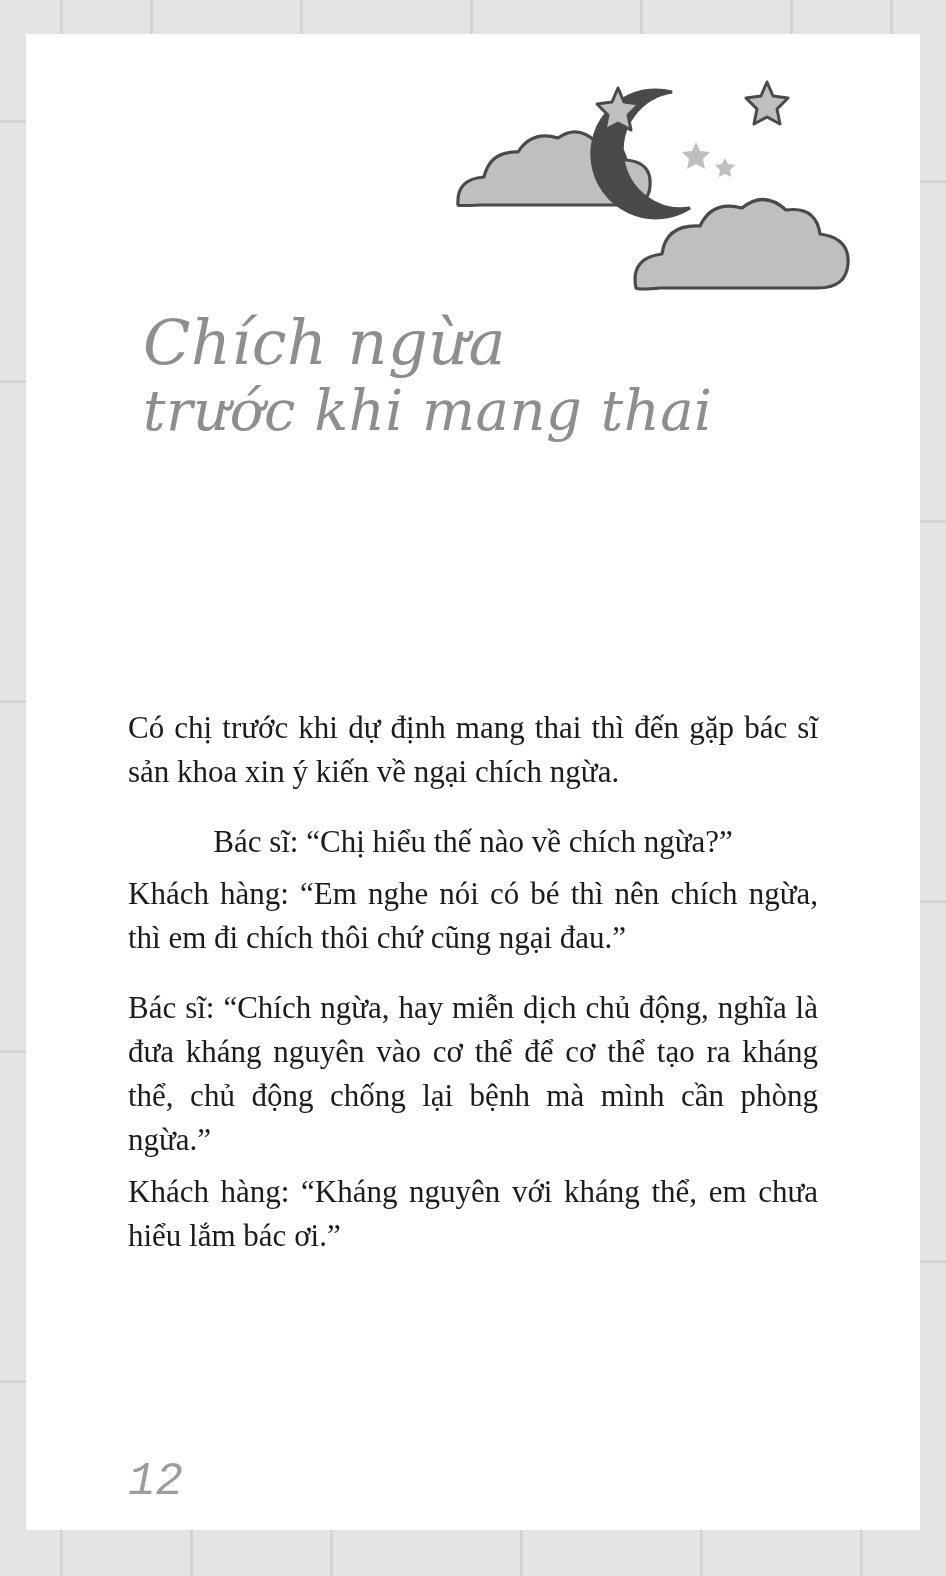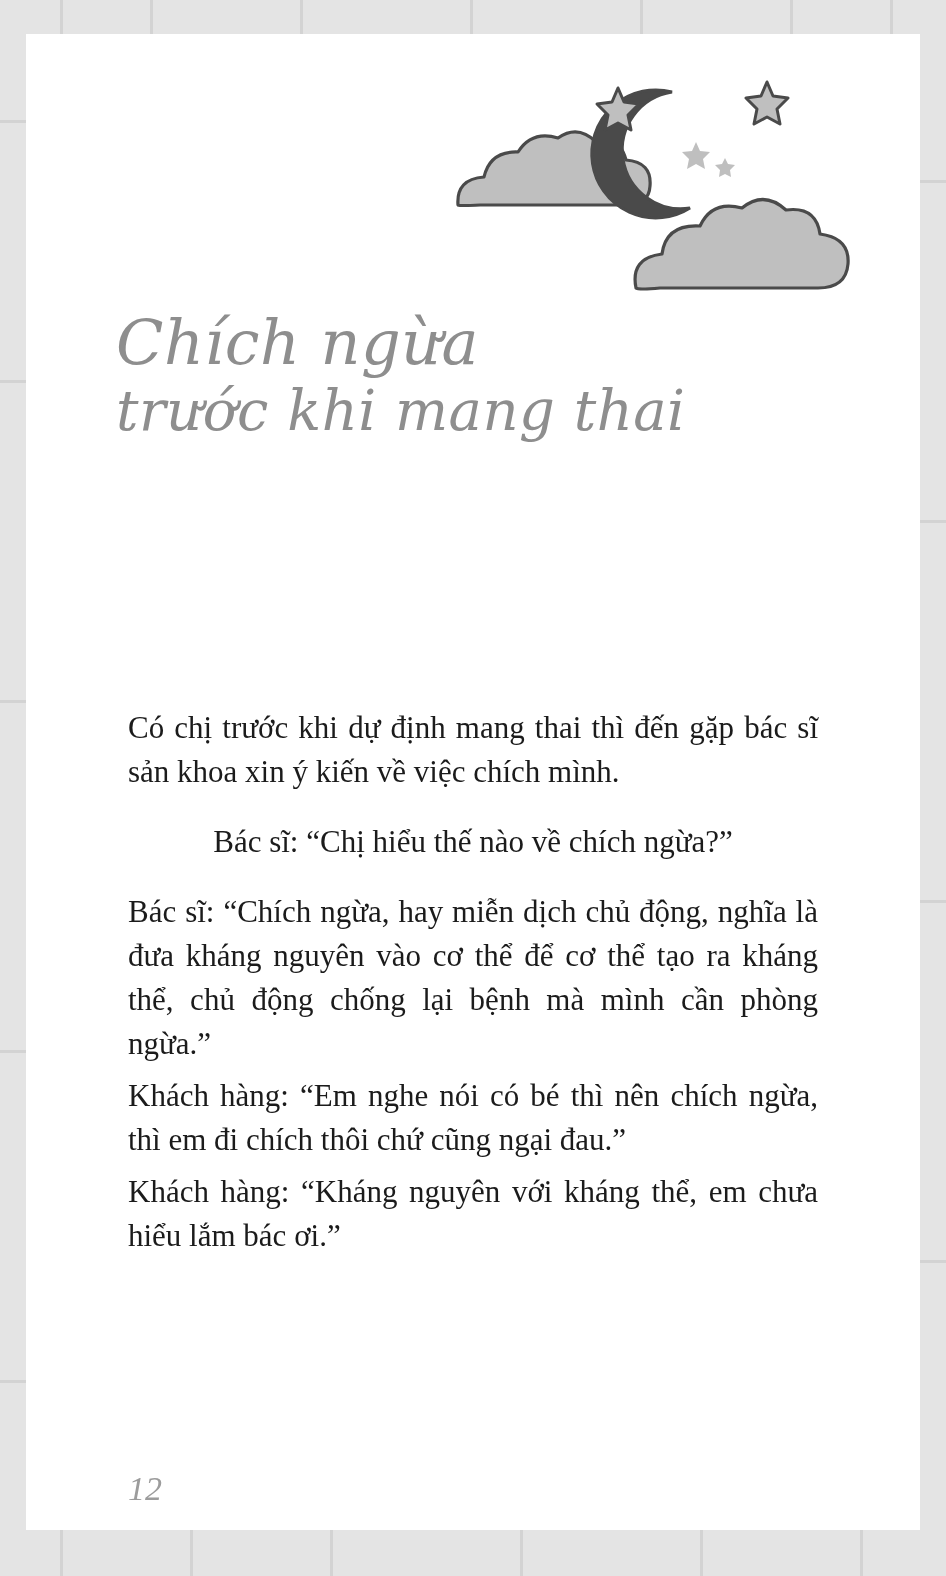--- a/index.html
+++ b/index.html
@@ -39,21 +39,21 @@
     top: 80px;
     left: 440px;
     width: 450px;
     height: 215px;
   }
 
   
   .title-block {
     position: absolute;
     top: 310px;
-    left: 116px;
+    left: 143px;
     width: 700px;
     color: #8a8a8a;
   }
   .title-line {
     font-family: "DejaVu Serif", serif;
     font-style: italic;
     font-weight: 400;
     font-size: 62px;
     line-height: 1.08;
     letter-spacing: 0.5px;
@@ -80,23 +80,23 @@
   }
   .para.gap { margin-top: 26px; }
   .para.nogap { margin-top: 0; }
   .para.last-left { text-align: center; }
 
   
   .page-number {
     position: absolute;
     left: 128px;
     bottom: 68px;
-    font-family: Liberation Serif, serif;
+    font-family: Liberation Mono, monospace;
     font-style: italic;
-    font-size: 34px;
+    font-size: 46px;
     color: #9c9c9c;
   }
 </style>
 </head>
 <body>
 
 <div id="page">
 
   <div class="edge edge-top"></div>
   <div class="edge edge-bottom"></div>
@@ -149,22 +149,22 @@
       <path d="M327 2 l6 14 15 2 -11 11 3 15 -13 -7 -13 7 3 -15 -11 -11 15 -2 Z" fill="#bfbfbf" stroke="#4a4a4a" stroke-width="3" stroke-linejoin="round"></path>
     </svg>
   </div>
 
   <div class="title-block">
     <div class="title-line">Chích ngừa</div>
     <div class="title-line second">trước khi mang thai</div>
   </div>
 
   <div class="body">
-    <p class="para gap">Có chị trước khi dự định mang thai thì đến gặp bác sĩ sản khoa xin ý kiến về việc chích mình.</p>
+    <p class="para gap">Có chị trước khi dự định mang thai thì đến gặp bác sĩ sản khoa xin ý kiến về ngại chích ngừa.</p>
     <p class="para gap last-left">Bác sĩ:  “Chị hiểu thế nào về chích ngừa?”</p>
+    <p class="para nogap">Khách hàng: “Em nghe nói có bé thì nên chích ngừa, thì em đi chích thôi chứ cũng ngại đau.”</p>
     <p class="para gap">Bác sĩ: “Chích ngừa, hay miễn dịch chủ động, nghĩa là đưa kháng nguyên vào cơ thể để cơ thể tạo ra kháng thể, chủ động chống lại bệnh mà mình cần phòng ngừa.”</p>
-    <p class="para nogap">Khách hàng: “Em nghe nói có bé thì nên chích ngừa, thì em đi chích thôi chứ cũng ngại đau.”</p>
     <p class="para nogap">Khách hàng: “Kháng nguyên với kháng thể, em chưa hiểu lắm bác ơi.”</p>
   </div>
 
   <div class="page-number">12</div>
 
 </div>
 
 </body></html>

